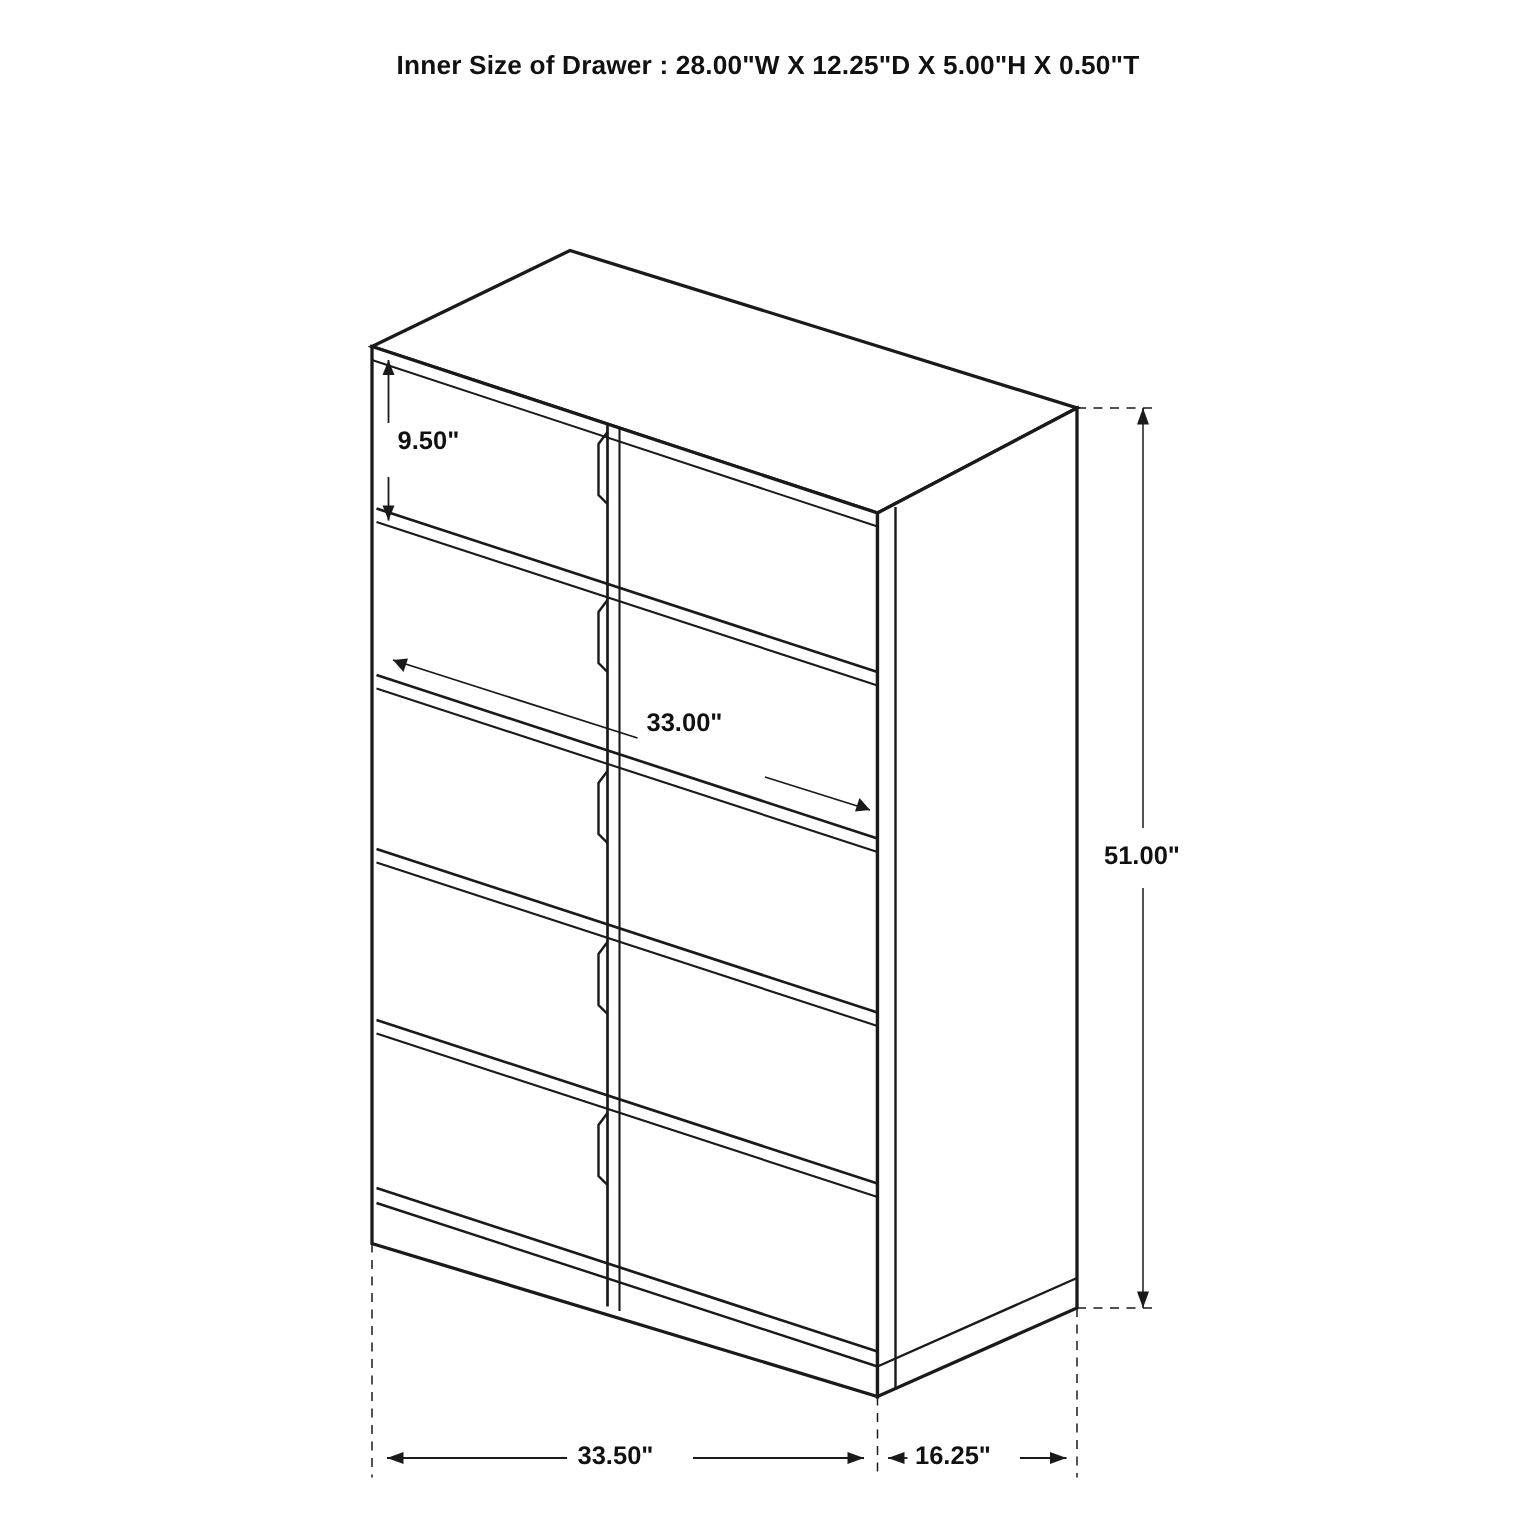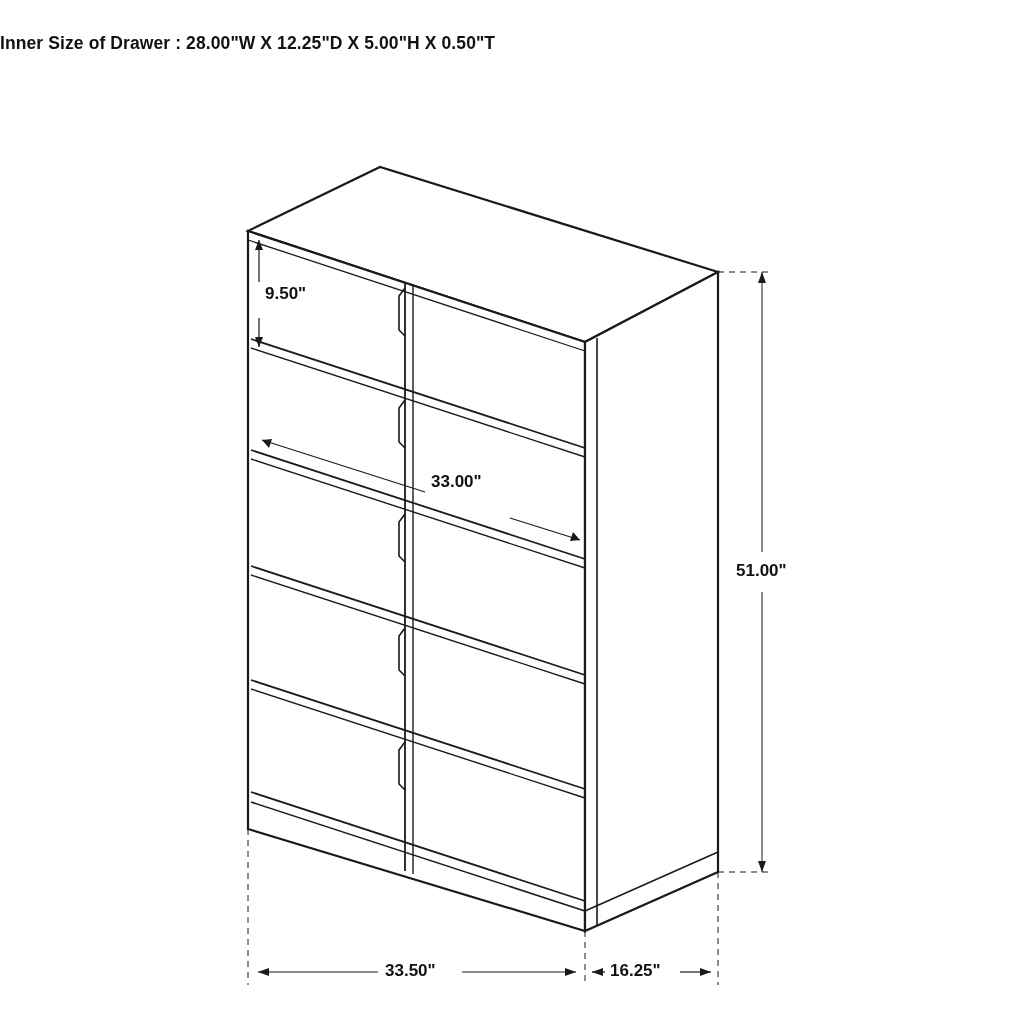--- a/index.html
+++ b/index.html
@@ -19,21 +19,21 @@
     position: absolute;
     left: 0; top: 0;
     width: 1024px;
     height: 1024px;
   }
   .title {
     position: absolute;
     left: 0;
     top: 33px;
     width: 1024px;
-    text-align: left;
+    text-align: center;
     font-size: 17.5px;
     font-weight: bold;
     letter-spacing: 0.1px;
     color: #111111;
   }
   .dim-label {
     position: absolute;
     font-size: 17px;
     font-weight: bold;
     color: #111111;

